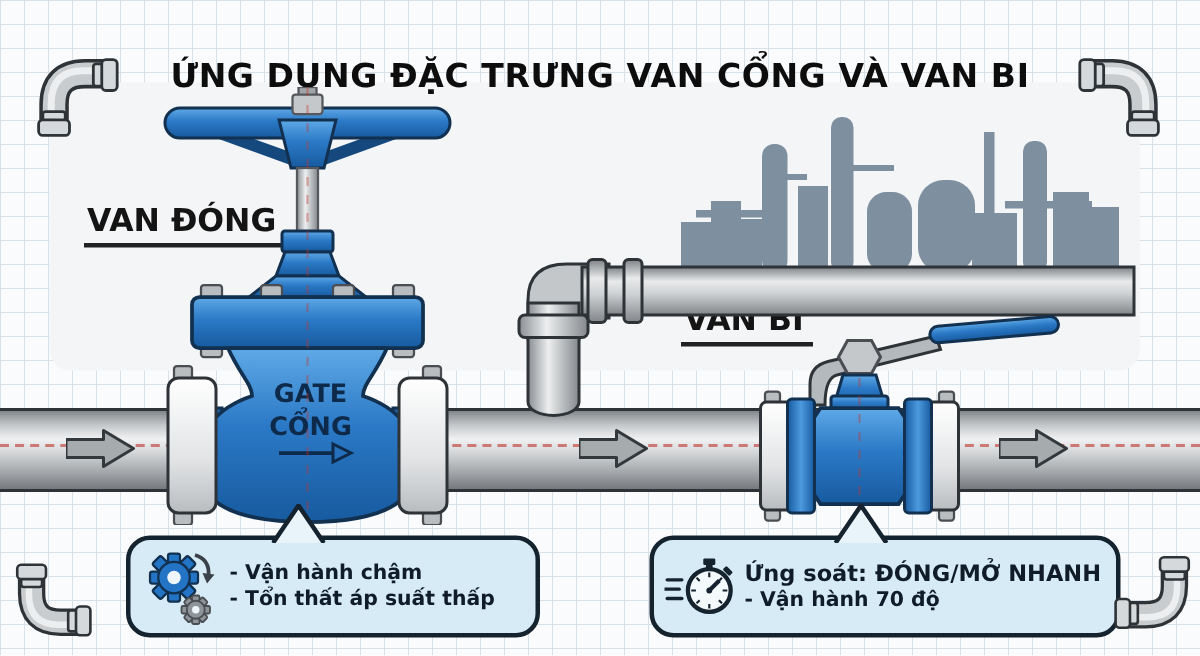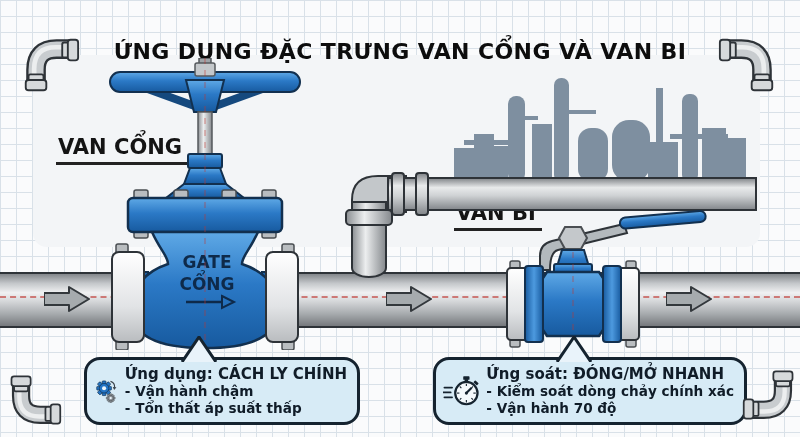--- a/index.html
+++ b/index.html
@@ -178,21 +178,21 @@
     <rect x="9" y="60" width="22" height="72" rx="4" fill="url(#flangeW)" stroke="#2e3338" stroke-width="2"></rect>
     <rect x="119" y="60" width="22" height="72" rx="4" fill="url(#flangeW)" stroke="#2e3338" stroke-width="2"></rect>
 
     <rect x="56" y="56" width="38" height="10" rx="2" fill="url(#blueV)" stroke="#12304f" stroke-width="2"></rect>
     <path d="M49,64 L101,64 L109,76 L109,116 L101,128 L49,128 L41,116 L41,76 Z" fill="url(#blueV)" stroke="#12304f" stroke-width="2.5"></path>
     <rect x="27" y="58" width="18" height="76" rx="3" fill="url(#blueH)" stroke="#12304f" stroke-width="2"></rect>
     <rect x="105" y="58" width="18" height="76" rx="3" fill="url(#blueH)" stroke="#12304f" stroke-width="2"></rect>
     <line x1="75" y1="44" x2="75" y2="150" stroke="rgba(195,55,48,.38)" stroke-width="1.5" stroke-dasharray="6,6"></line>
   </svg>
 
-  <div class="valve-label lbl-gate">VAN CỔNG</div>
+  <div class="valve-label lbl-gate">VAN ĐÓNG</div>
   <div class="valve-label lbl-ball">VAN BI</div>
 
   <svg class="pointer" style="left:181px" viewBox="0 0 36 26">
     <polygon points="1,26 18,1 35,26" fill="#e9f3fa"></polygon>
     <path d="M1,26 L18,1 L35,26" fill="none" stroke="#15232f" stroke-width="3"></path>
   </svg>
   <svg class="pointer" style="left:556px" viewBox="0 0 36 26">
     <polygon points="1,26 18,1 35,26" fill="#e9f3fa"></polygon>
     <path d="M1,26 L18,1 L35,26" fill="none" stroke="#15232f" stroke-width="3"></path>
   </svg>
@@ -222,21 +222,20 @@
         <rect x="38.5" y="35" width="5" height="5" rx="1" transform="rotate(-45 41 37.5)"></rect>
         <rect x="29.5" y="45" width="5" height="5" rx="1" transform="rotate(-45 32 47.5)"></rect>
         <rect x="38.5" y="45" width="5" height="5" rx="1" transform="rotate(45 41 47.5)"></rect>
         <circle cx="36.5" cy="42.5" r="6"></circle>
       </g>
       <circle cx="36.5" cy="42.5" r="2.5" fill="#eef6fb"></circle>
       <path d="M36,6 q10,3 9,14" fill="none" stroke="#3a4148" stroke-width="2.5"></path>
       <polygon points="41,18 49,19 44,25" fill="#3a4148"></polygon>
     </svg>
     <div class="txt">
-      <span class="head">Ứng dụng: CÁCH LY CHÍNH</span>
       <span class="pt">- Vận hành chậm</span>
       <span class="pt">- Tổn thất áp suất thấp</span>
     </div>
   </div>
 
   <div class="callout co-ball">
     <svg width="52" height="54" viewBox="0 0 52 54">
       <g stroke="#15232f" stroke-width="2.5" stroke-linecap="round">
         <line x1="2" y1="22" x2="13" y2="22"></line>
           <line x1="0" y1="29" x2="11" y2="29"></line>
@@ -254,21 +253,20 @@
         <line x1="24" y1="20.5" x2="26.3" y2="22.8"></line>
           <line x1="43" y1="39.5" x2="40.7" y2="37.2"></line>
         <line x1="43" y1="20.5" x2="40.7" y2="22.8"></line>
           <line x1="24" y1="39.5" x2="26.3" y2="37.2"></line>
       </g>
       <line x1="33.5" y1="30" x2="41" y2="22.5" stroke="#15232f" stroke-width="3"></line>
       <circle cx="33.5" cy="30" r="2.2" fill="#15232f"></circle>
     </svg>
     <div class="txt">
       <span class="head">Ứng soát: ĐÓNG/MỞ NHANH</span>
-      <span class="pt">- Kiểm soát dòng chảy chính xác</span>
       <span class="pt">- Vận hành 70 độ</span>
     </div>
   </div>
 
   <svg class="abs" style="left:22px;top:36px;z-index:40" width="58" height="58" viewBox="0 0 62 62">
     <path d="M15,52 L15,36 Q15,14 37,14 L54,14" fill="none" stroke="#2e3338" stroke-width="21"></path>
     <path d="M15,52 L15,36 Q15,14 37,14 L54,14" fill="none" stroke="#c8cccf" stroke-width="16"></path>
     <path d="M13,52 L13,35 Q13,12 36,12 L54,12" fill="none" stroke="#eceeef" stroke-width="5"></path>
     <g fill="#d6d9db" stroke="#2e3338" stroke-width="2">
       <rect x="7" y="41" width="16" height="7" rx="2"></rect>

